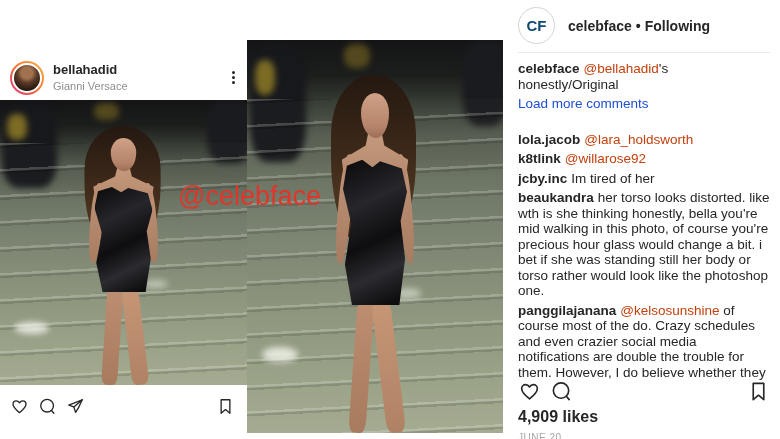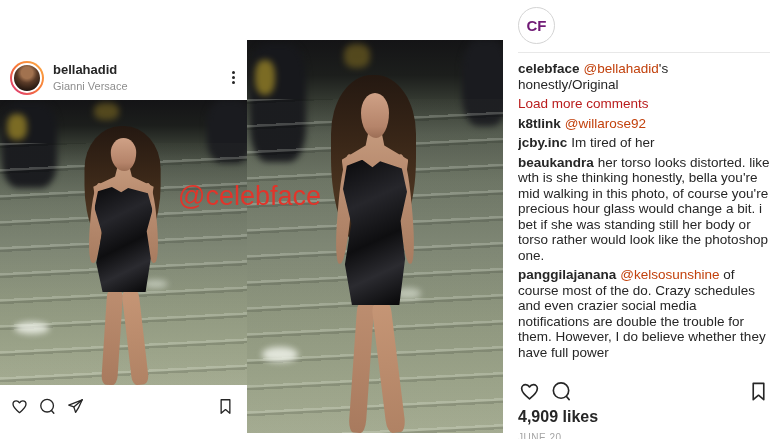--- a/index.html
+++ b/index.html
@@ -69,31 +69,31 @@
   .embed-actions { height:43px; display:flex; align-items:center; gap:9px; padding:0 12px 0 10px; }
   .ic { stroke:#262626; fill:none; stroke-width:1.7; stroke-linecap:round; stroke-linejoin:round; }
   .ic-s { width:19px; height:19px; }
   .ic-m { width:23px; height:23px; }
   .push { margin-left:auto; }
 
   
   .panel { position:absolute; left:518px; top:0; width:252px; height:439px; background:#fff; color:#262626; }
   .panel-header { display:flex; align-items:center; padding-top:7px; }
   .cf-avatar { width:37px; height:37px; border-radius:50%; border:1px solid #d4d4d4; flex:none;
-    display:flex; align-items:center; justify-content:center; font-size:15px; font-weight:700; color:#701a75; }
+    display:flex; align-items:center; justify-content:center; font-size:15px; font-weight:700; color:#0c4a6e; }
   .panel-title { margin-left:13px; font-size:14px; font-weight:600; color:#262626; }
   .panel-title .sep { margin:0 4px; }
   .divider { border-bottom:1px solid #e8e8e8; margin-top:8px; }
 
   .comments { margin-top:8px; height:322px; overflow:hidden; font-size:13.5px; line-height:15.5px; }
   .comment { margin-bottom:4px; }
   .user { font-weight:700; margin-right:4px; color:#262626; cursor:pointer; }
   .mention { color:#c2410c; cursor:pointer; }
   .ctext { color:#262626; }
-  .load-more { color:#b91c1c; margin-bottom:4px; cursor:pointer; }
+  .load-more { color:#1d4ed8; margin-bottom:20px; cursor:pointer; }
 
   .panel-footer { position:absolute; left:0; right:0; top:380px; }
   .actions-row { display:flex; align-items:center; gap:9px; }
   .likes { font-size:16px; font-weight:700; margin-top:5px; }
   .date { font-size:10px; color:#a5a5a5; letter-spacing:.5px; margin-top:6px; }
 </style>
 </head>
 <body>
 
 <svg width="0" height="0" style="position:absolute">
@@ -194,26 +194,28 @@
         </div>
       </div>
     </div>
 
     <div class="watermark">@celebface</div>
   </div>
 
   <div class="panel">
     <div class="panel-header">
       <div class="cf-avatar">CF</div>
+      <div class="panel-title"><span>celebface</span><span class="sep">•</span><span>Following</span></div>
     </div>
     <div class="divider"></div>
 
     <div class="comments">
       <div class="comment"><span class="user">celebface</span><span class="mention">@bellahadid</span><span class="ctext">'s honestly/Original</span></div>
       <div class="load-more">Load more comments</div>
+      <div class="comment"><span class="user">lola.jacob</span><span class="mention">@lara_holdsworth</span><span class="ctext"></span></div>
       <div class="comment"><span class="user">k8tlink</span><span class="mention">@willarose92</span><span class="ctext"></span></div>
       <div class="comment"><span class="user">jcby.inc</span><span class="mention"></span><span class="ctext">Im tired of her</span></div>
       <div class="comment"><span class="user">beaukandra</span><span class="mention"></span><span class="ctext">her torso looks distorted. like wth is she thinking honestly, bella you're mid walking in this photo, of course you're precious hour glass would change a bit. i bet if she was standing still her body or torso rather would look like the photoshop one.</span></div>
       <div class="comment"><span class="user">panggilajanana</span><span class="mention">@kelsosunshine</span><span class="ctext"> of course most of the do. Crazy schedules and even crazier social media notifications are double the trouble for them. However, I do believe whether they have full power</span></div>
     </div>
 
     <div class="panel-footer">
       <div class="actions-row">
         <svg class="ic ic-m">
             <use href="#ic-heart"></use>

